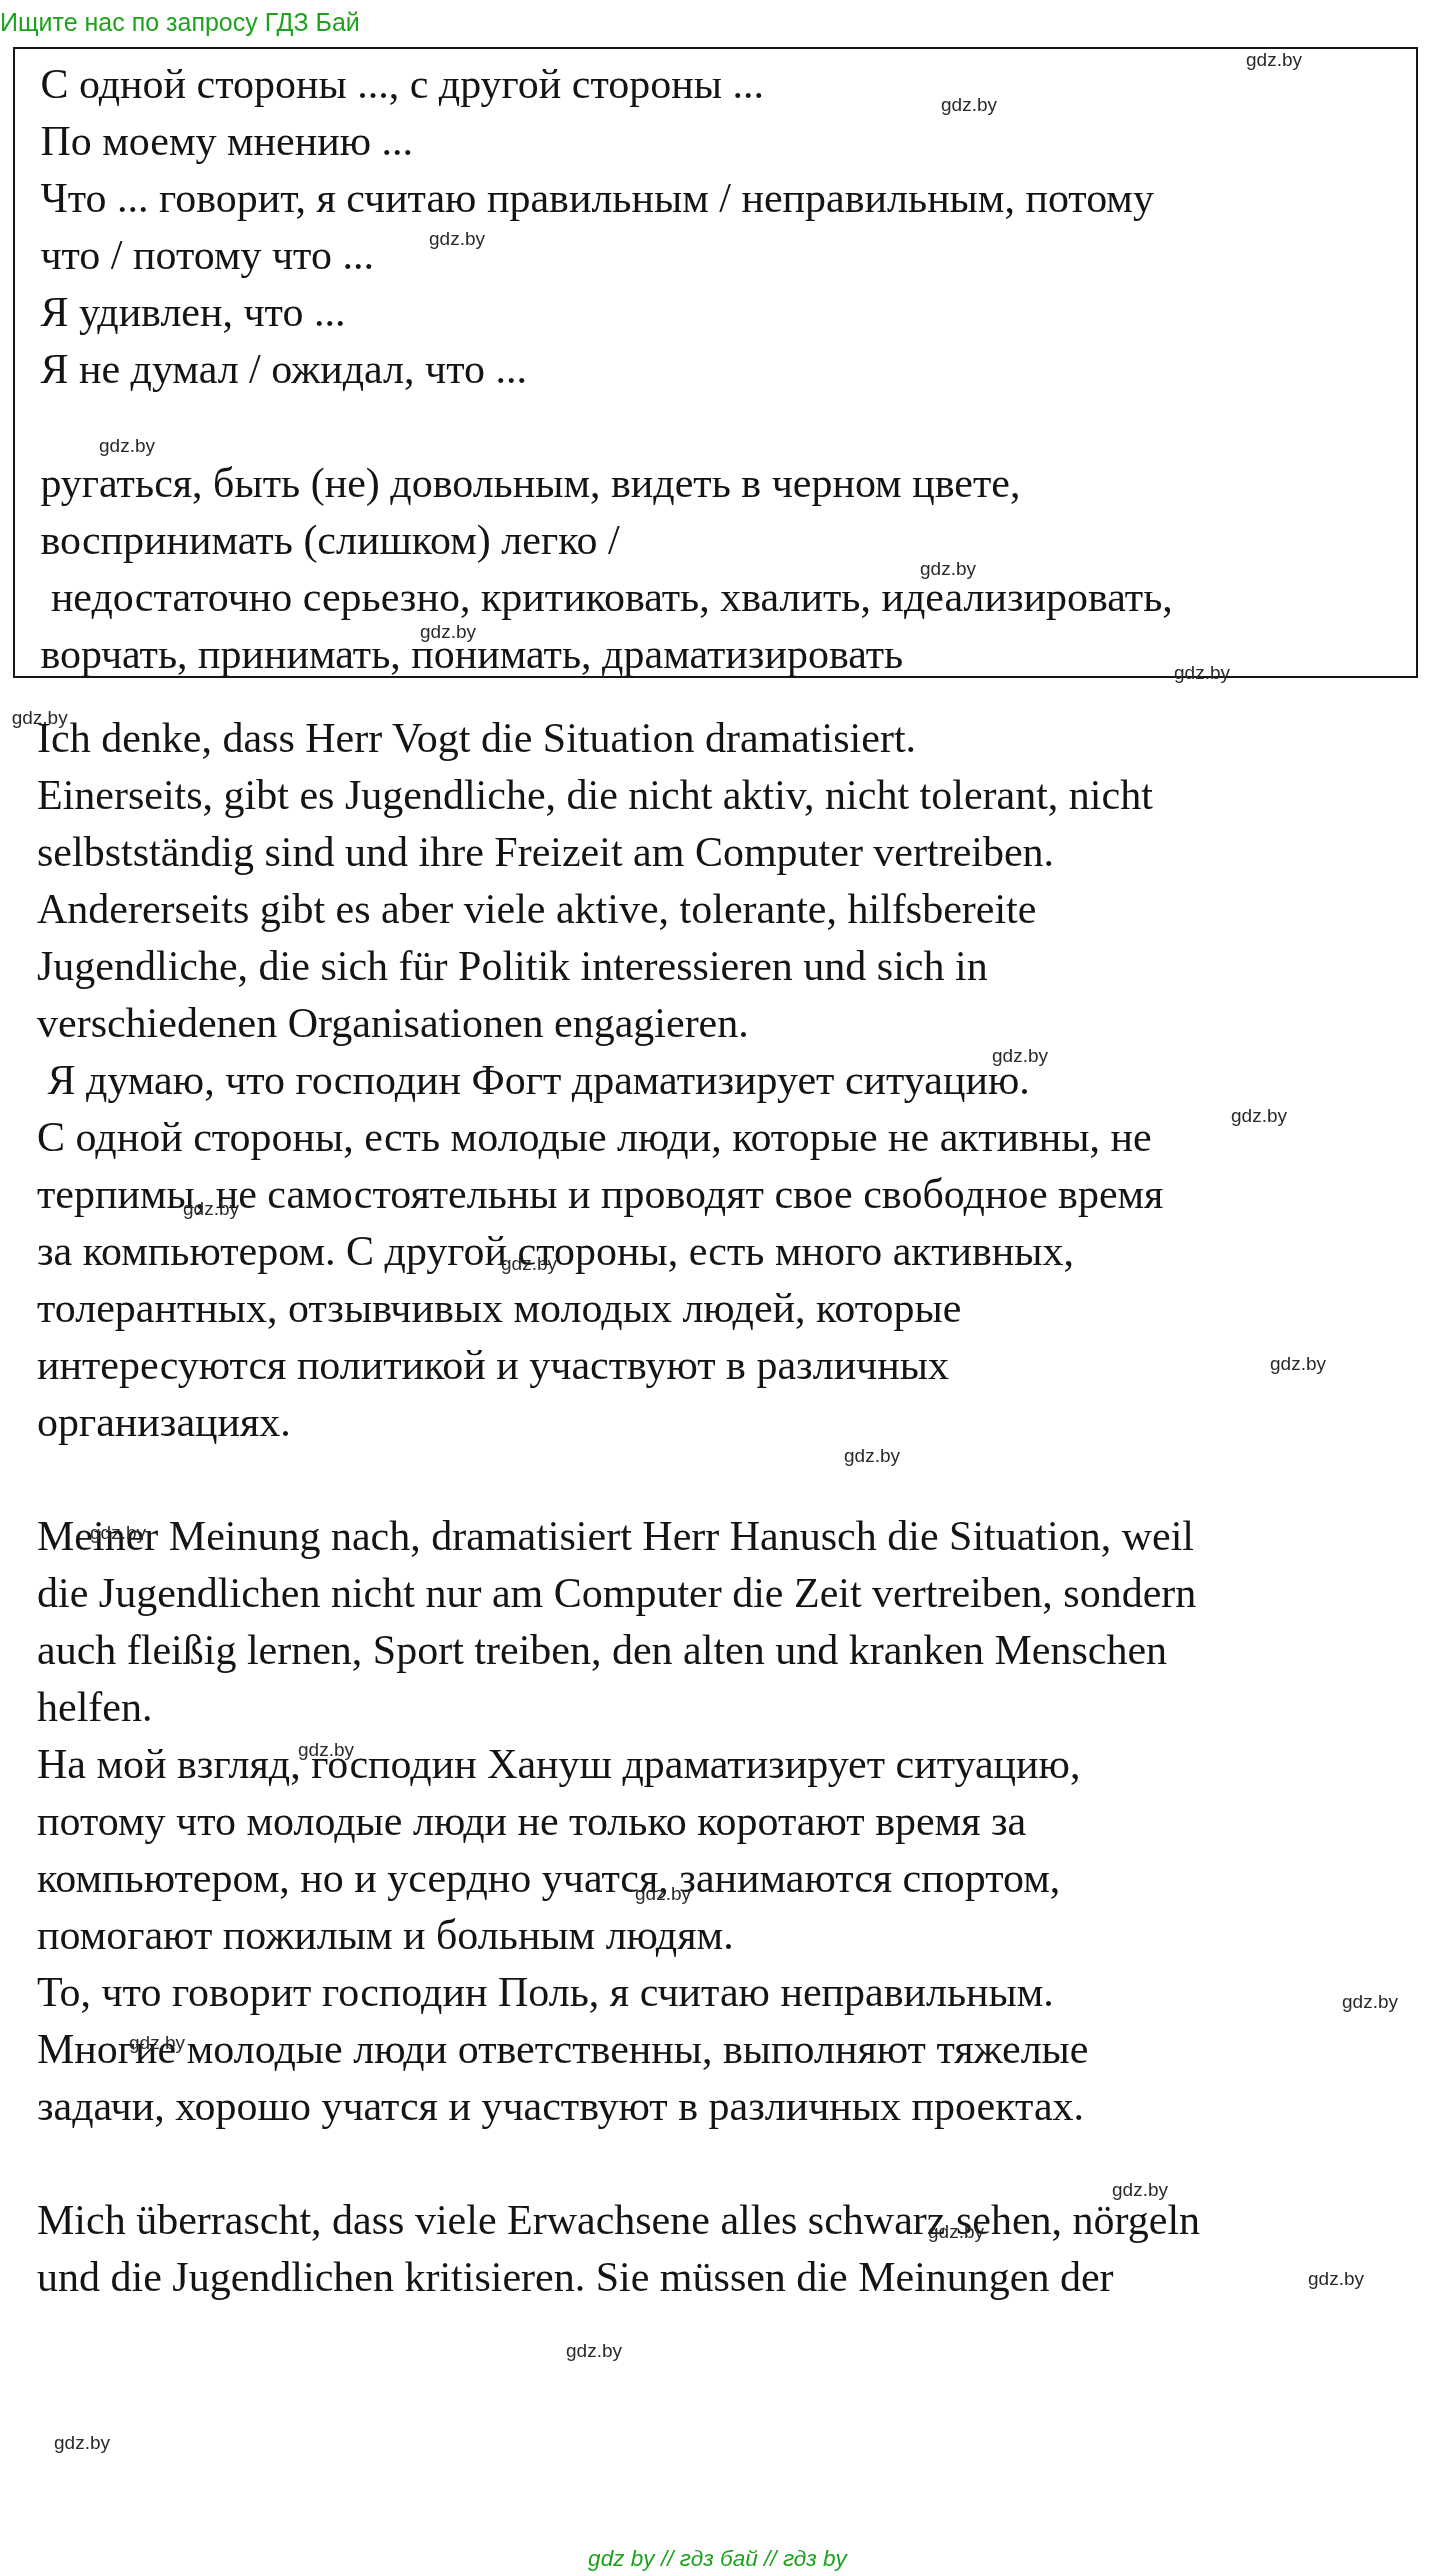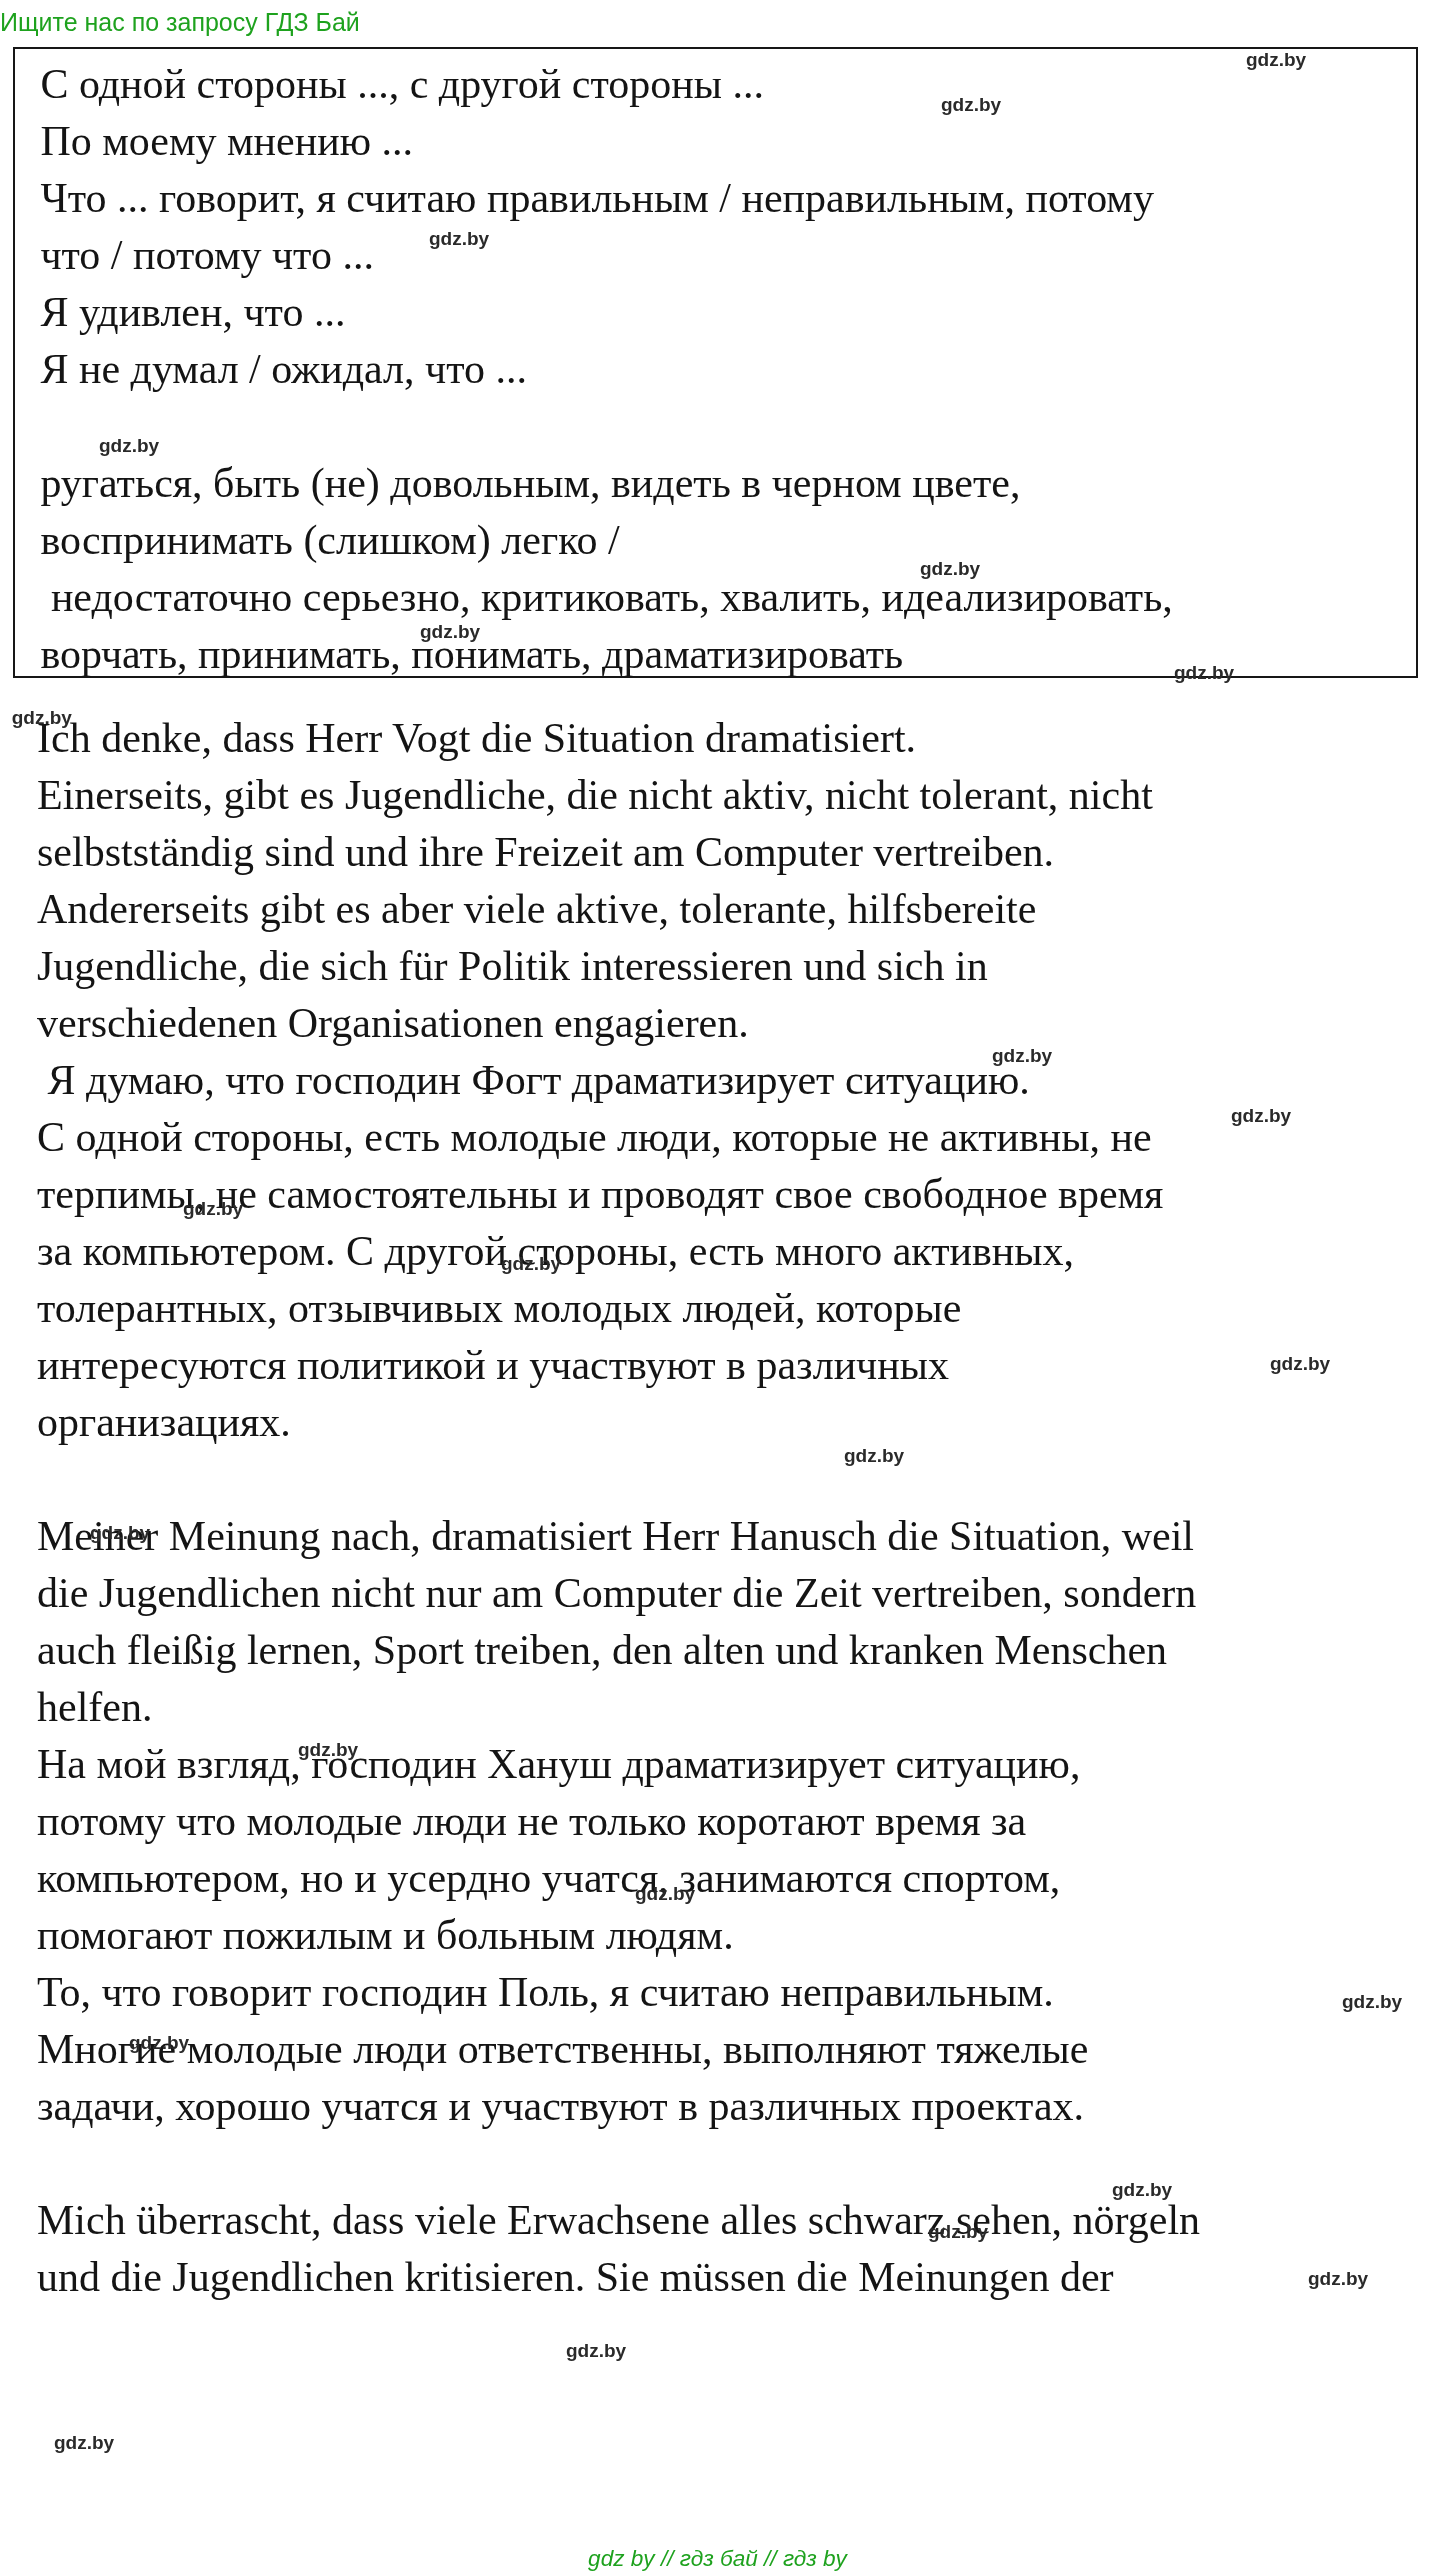--- a/index.html
+++ b/index.html
@@ -43,21 +43,20 @@
     position: absolute;
     top: 710px;
     left: 37px;
     width: 1387px;
   }
   .gap { margin-top: 57px; }
   .wm-layer {
     position: absolute;
     left: 0; top: 0; right: 0; bottom: 0;
     pointer-events: none;
-    font-weight: bold;
   }
   .wm {
     position: absolute;
     font-family: "Liberation Sans", sans-serif;
     font-size: 19px;
     color: #2a2a2a;
     white-space: nowrap;
   }
   .footer {
     position: absolute;

